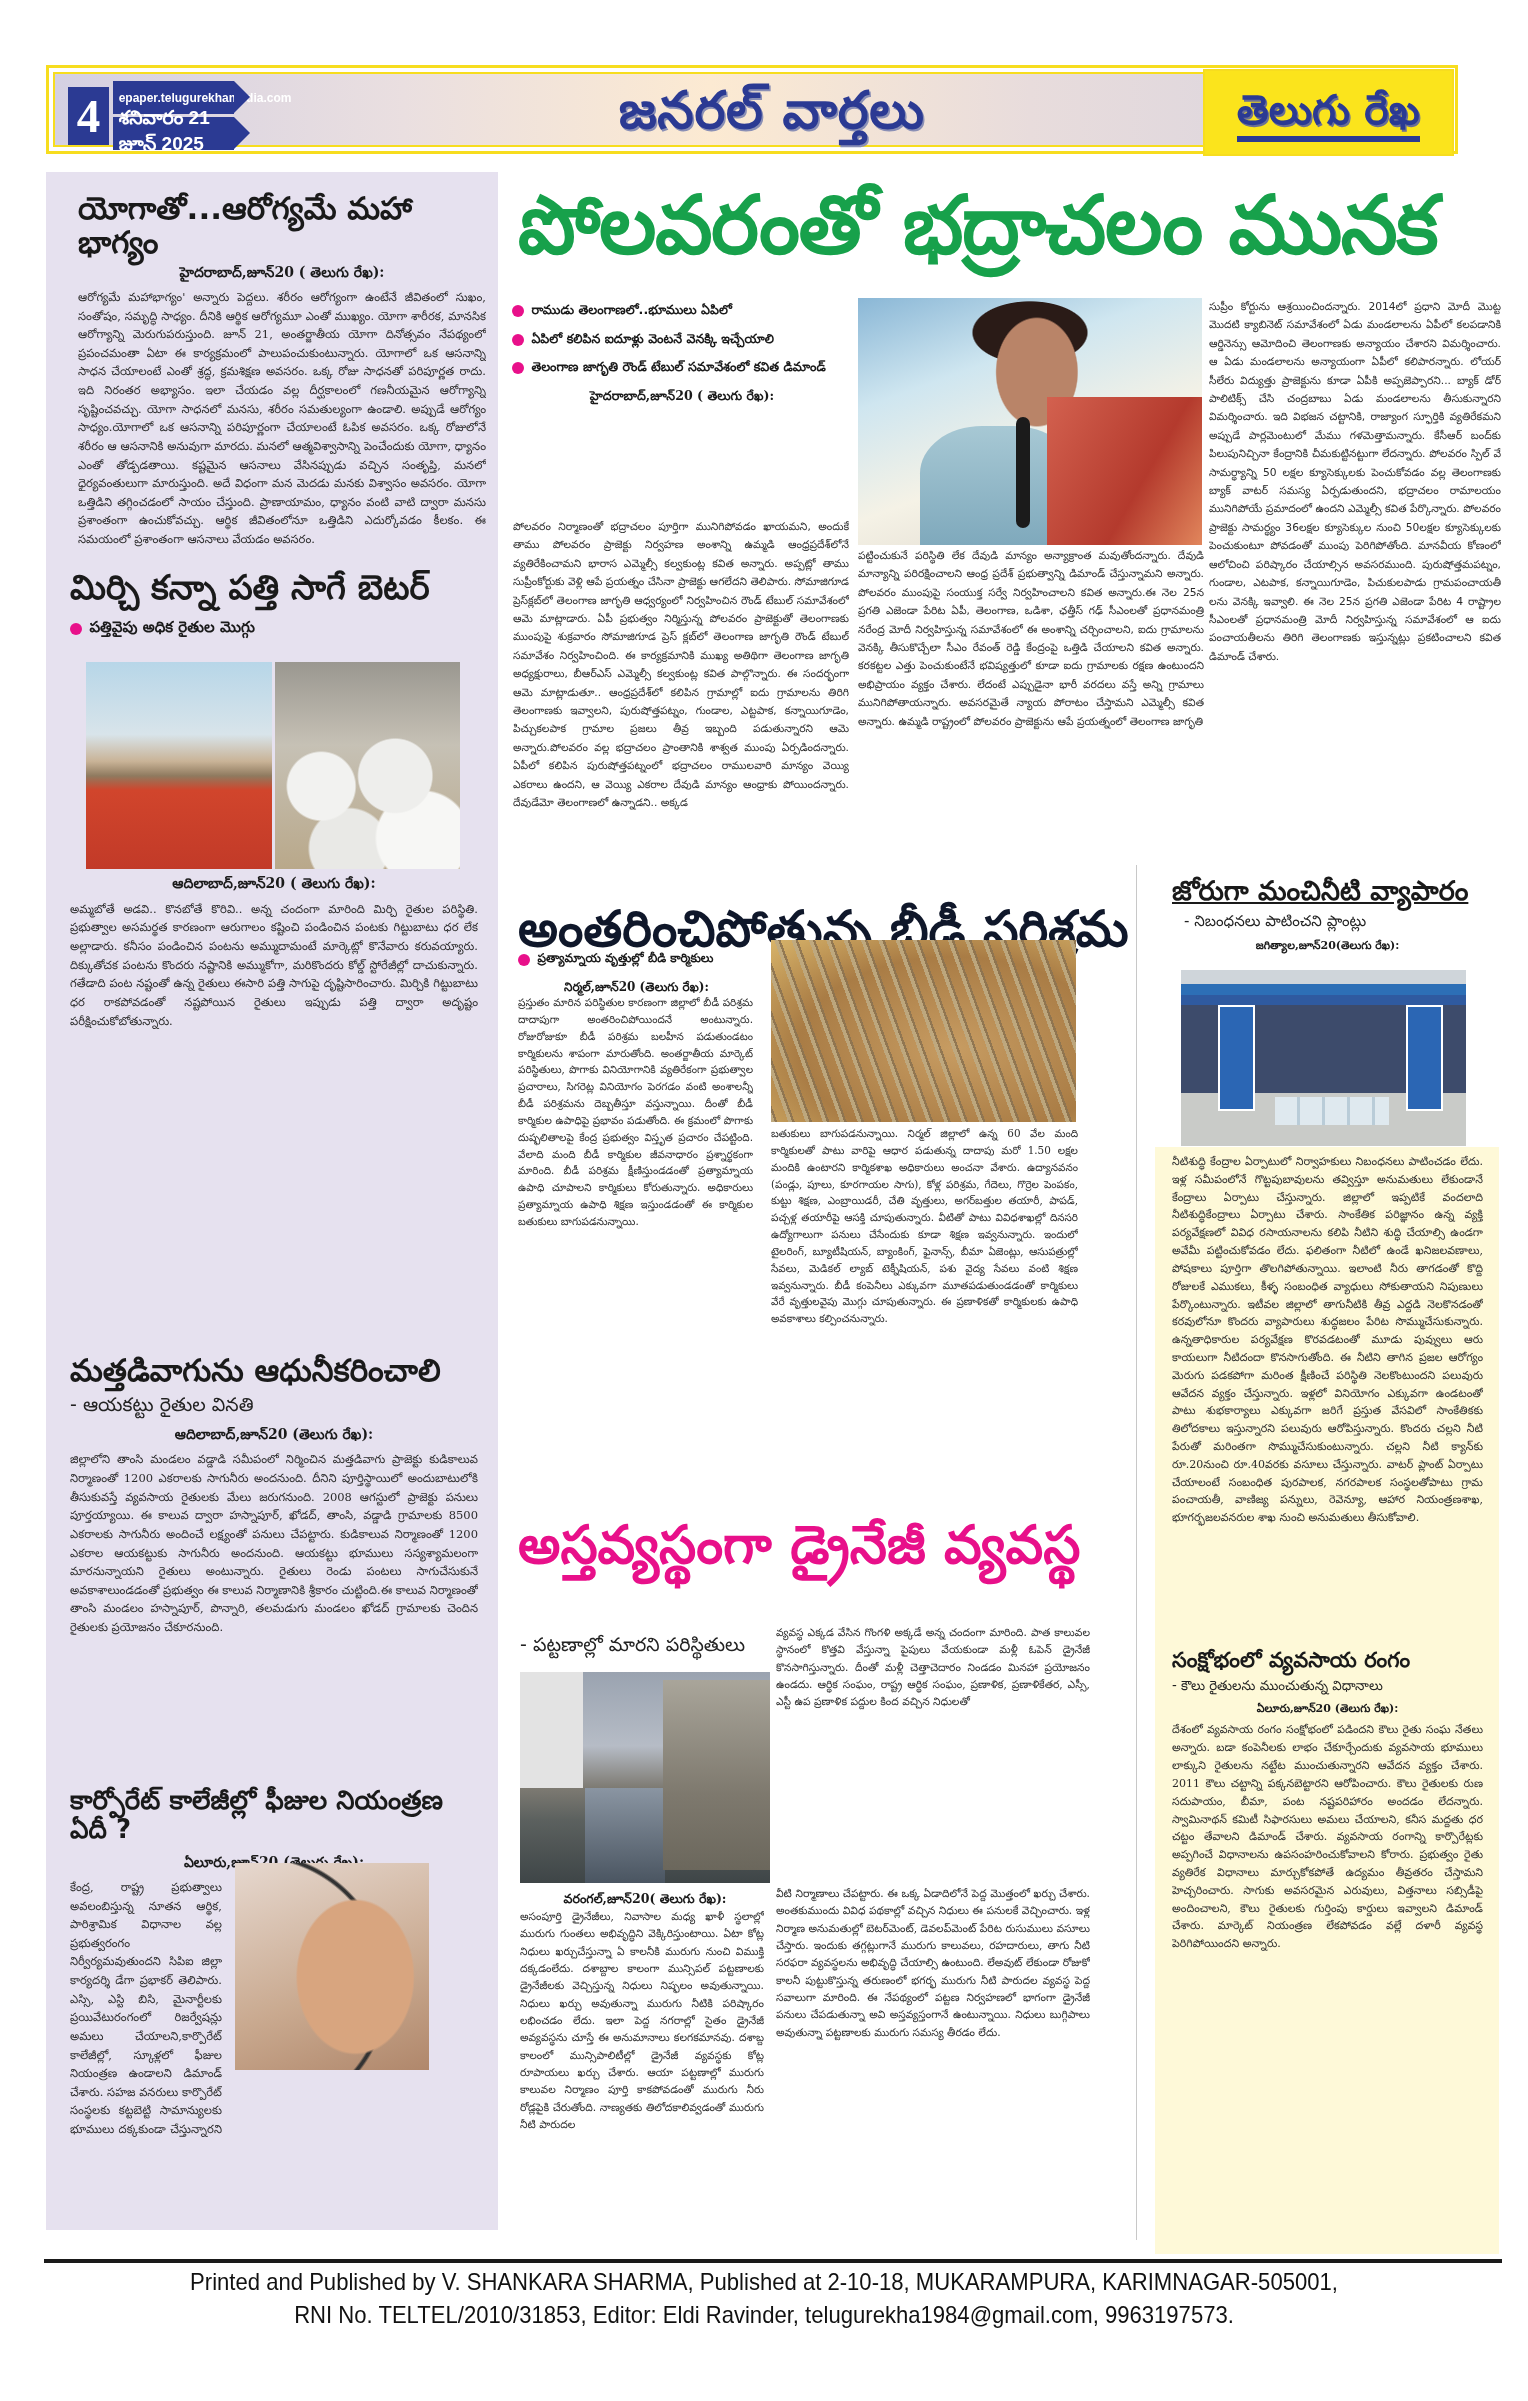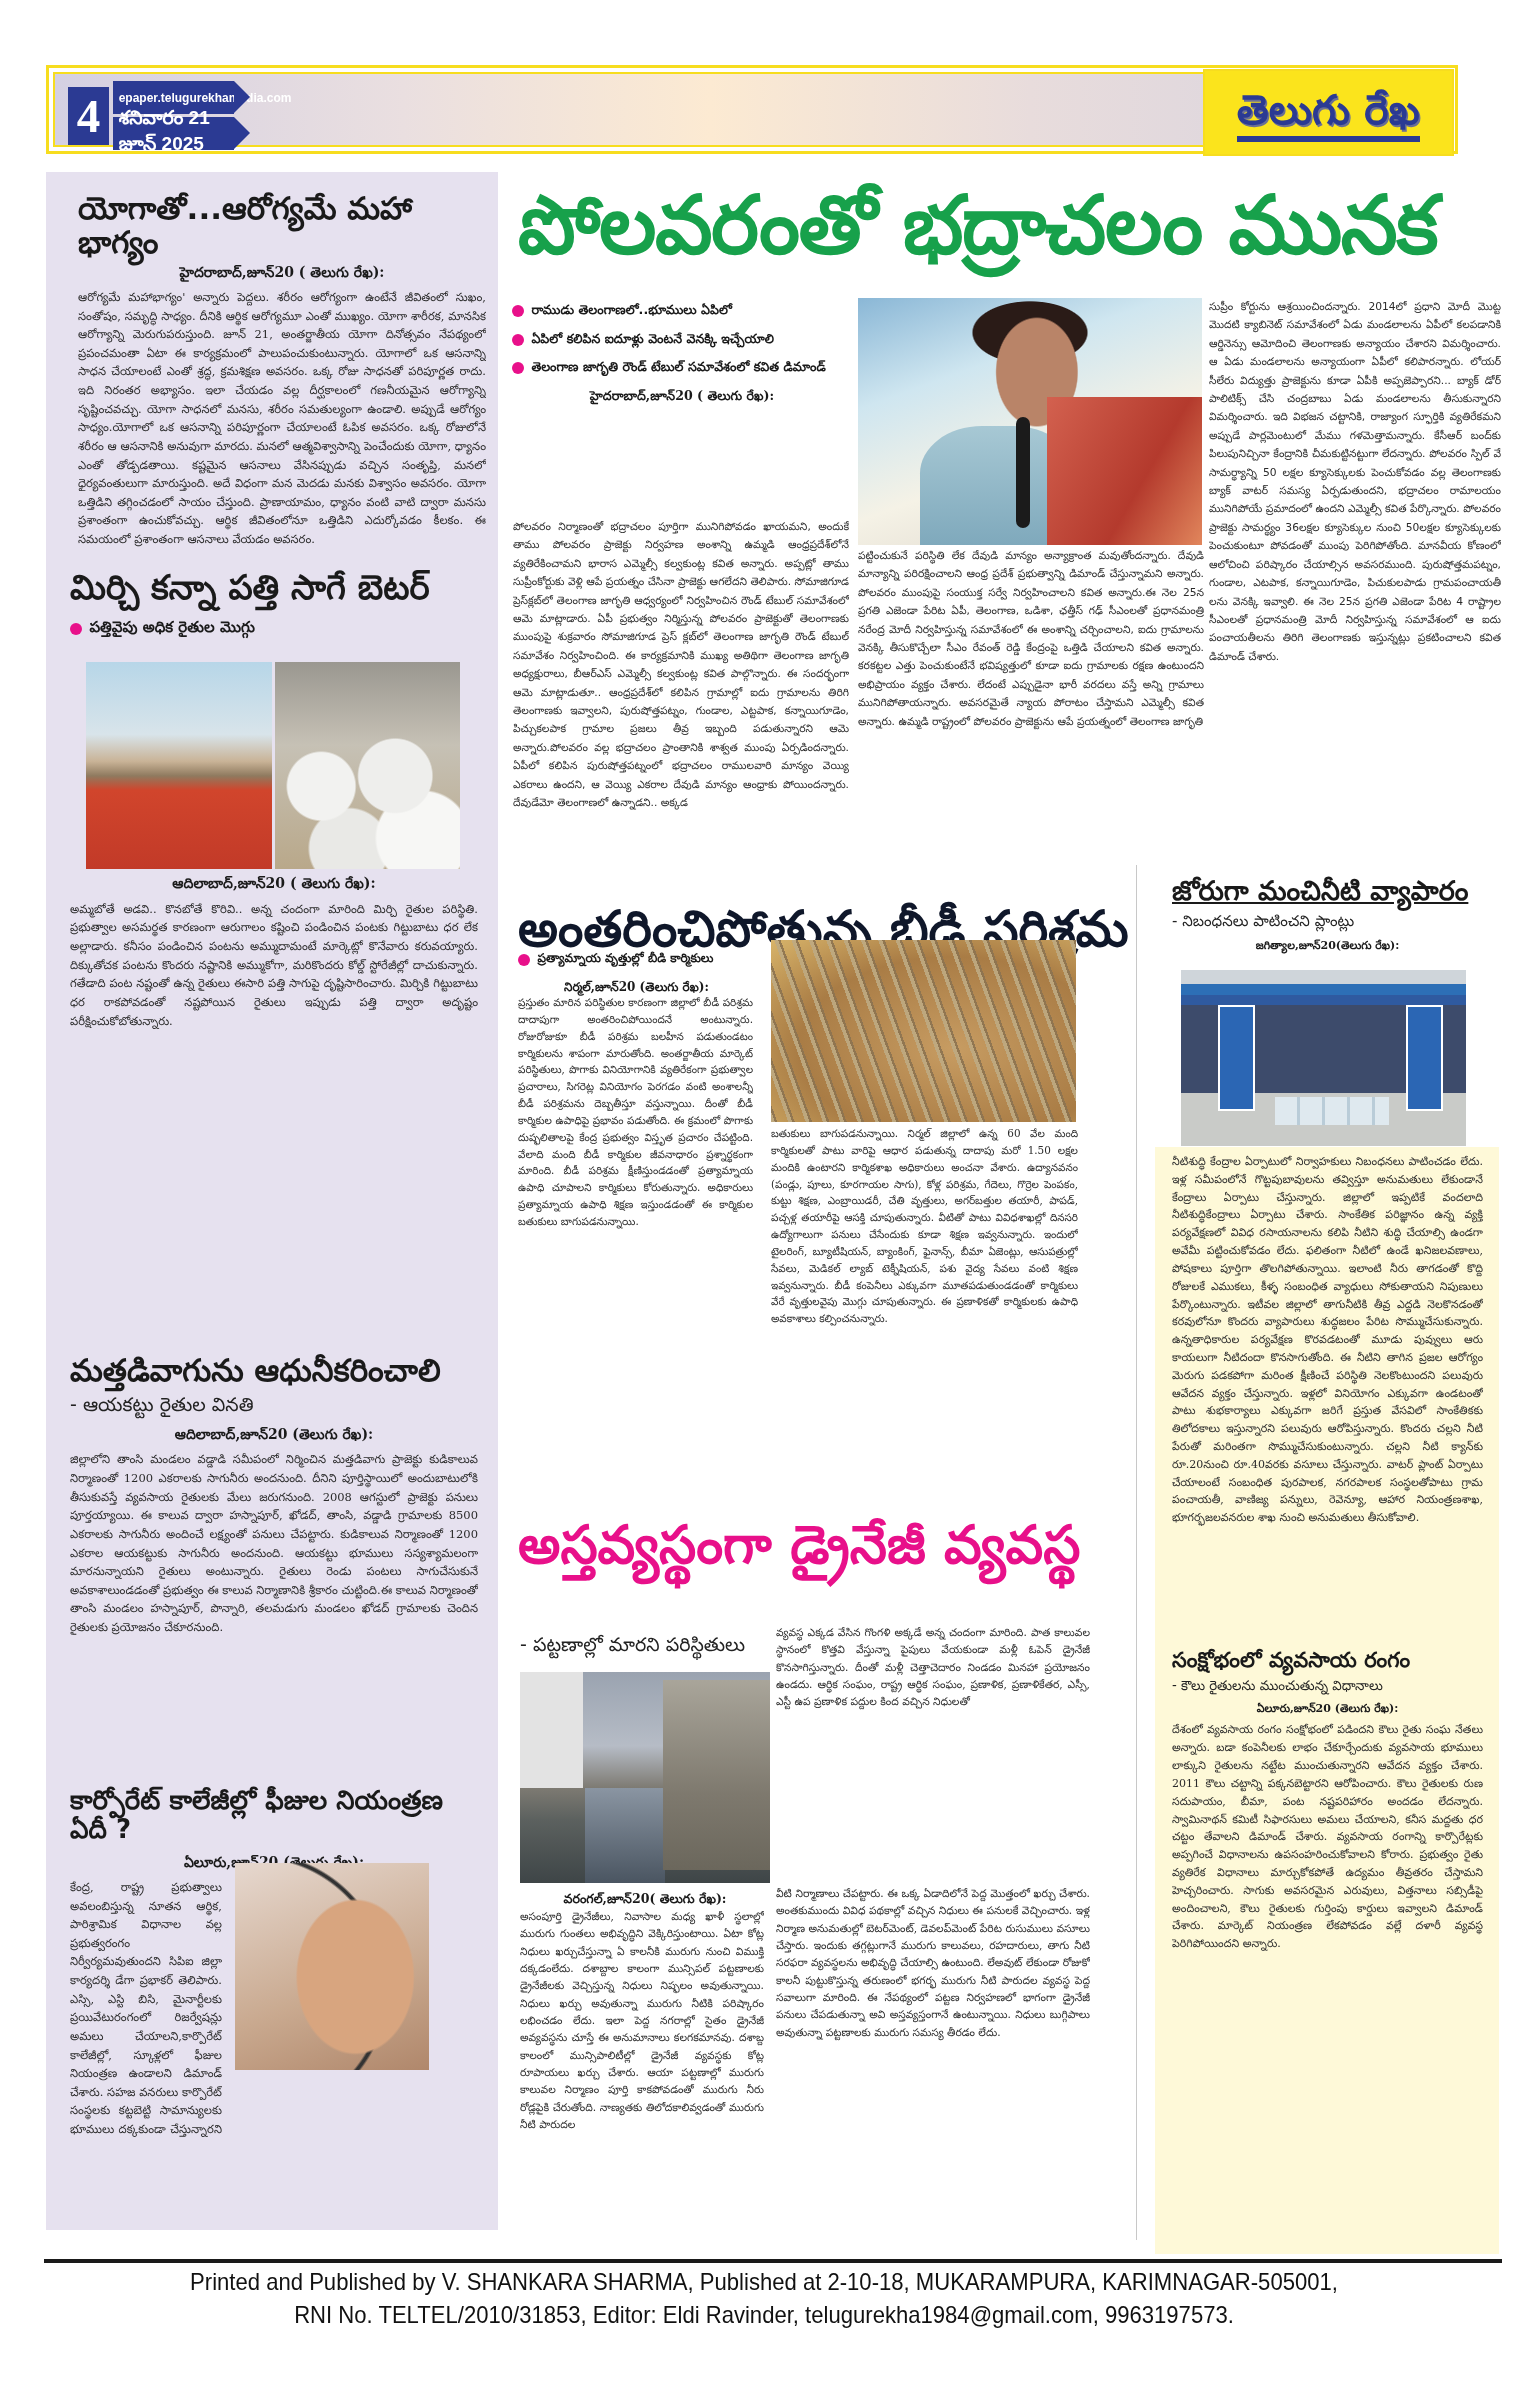--- a/index.html
+++ b/index.html
@@ -86,20 +86,21 @@
     font-family: "Liberation Sans", sans-serif; font-size: 24px; color: #111; transform: scaleX(0.92); }
 </style>
 </head>
 <body>
 
 <header class="masthead">
   <div class="masthead-inner">
     <div class="page-num">4</div>
     <div class="ribbon url">epaper.telugurekhamedia.com</div>
     <div class="ribbon date">శనివారం 21 జూన్ 2025</div>
+    <div class="section-title">జనరల్ వార్తలు</div>
     <div class="brand">
       <span>తెలుగు రేఖ</span>
     </div>
   </div>
 </header>
 
 <div class="panel-lilac"></div>
 <div class="panel-cream"></div>
 <div class="vrule" style="left:1136px; top:865px; height:1375px;"></div>
 
@@ -184,21 +185,21 @@
   <div class="water"></div>
   <div class="bldg-r"></div>
 </div>
 <p class="art body" style="left:776px; top:1624px; width:314px; height:260px; overflow:hidden; font-size:10.7px;">వ్యవస్థ ఎక్కడ వేసిన గొంగళి అక్కడే అన్న చందంగా మారింది. పాత కాలువల స్థానంలో కొత్తవి వేస్తున్నా పైపులు వేయకుండా మళ్లీ ఓపెన్ డ్రైనేజీ కొనసాగిస్తున్నారు. దీంతో మళ్లీ చెత్తాచెదారం నిండడం మినహా ప్రయోజనం ఉండదు. ఆర్థిక సంఘం, రాష్ట్ర ఆర్థిక సంఘం, ప్రణాళిక, ప్రణాళికేతర, ఎస్సీ, ఎస్టీ ఉప ప్రణాళిక పద్దుల కింద వచ్చిన నిధులతో</p>
 <div class="art dateline" style="left:520px; top:1887px; width:250px; font-size:12.6px;">వరంగల్,జూన్20( తెలుగు రేఖ):</div>
 <p class="art body" style="left:520px; top:1908px; width:244px; height:329px; overflow:hidden; font-size:10.7px;">అసంపూర్తి డ్రైనేజీలు, నివాసాల మధ్య ఖాళీ స్థలాల్లో మురుగు గుంతలు అభివృద్ధిని వెక్కిరిస్తుంటాయి. ఏటా కోట్ల నిధులు ఖర్చుచేస్తున్నా ఏ కాలనీకి మురుగు నుంచి విముక్తి దక్కడంలేదు. దశాబ్దాల కాలంగా మున్సిపల్ పట్టణాలకు డ్రైనేజీలకు వెచ్చిస్తున్న నిధులు నిష్ఫలం అవుతున్నాయి. నిధులు ఖర్చు అవుతున్నా మురుగు నీటికి పరిష్కారం లభించడం లేదు. ఇలా పెద్ద నగరాల్లో సైతం డ్రైనేజీ అవ్యవస్థను చూస్తే ఈ అనుమానాలు కలగకమానవు. దశాబ్ద కాలంలో మున్సిపాలిటీల్లో డ్రైనేజీ వ్యవస్థకు కోట్ల రూపాయలు ఖర్చు చేశారు. ఆయా పట్టణాల్లో మురుగు కాలువల నిర్మాణం పూర్తి కాకపోవడంతో మురుగు నీరు రోడ్లపైకి చేరుతోంది. నాణ్యతకు తిలోదకాలివ్వడంతో మురుగు నీటి పారుదల</p>
 <p class="art body" style="left:776px; top:1885px; width:314px; height:351px; overflow:hidden; font-size:10.7px;">వీటి నిర్మాణాలు చేపట్టారు. ఈ ఒక్క ఏడాదిలోనే పెద్ద మొత్తంలో ఖర్చు చేశారు. అంతకుముందు వివిధ పథకాల్లో వచ్చిన నిధులు ఈ పనులకే వెచ్చించారు. ఇళ్ల నిర్మాణ అనుమతుల్లో బెటర్‌మెంట్, డెవలప్‌మెంట్ పేరిట రుసుములు వసూలు చేస్తారు. ఇందుకు తగ్గట్లుగానే మురుగు కాలువలు, రహదారులు, తాగు నీటి సరఫరా వ్యవస్థలను అభివృద్ధి చేయాల్సి ఉంటుంది. లేఅవుట్ లేకుండా రోజుకో కాలనీ పుట్టుకొస్తున్న తరుణంలో భగర్భ మురుగు నీటి పారుదల వ్యవస్థ పెద్ద సవాలుగా మారింది. ఈ నేపథ్యంలో పట్టణ నిర్వహణలో భాగంగా డ్రైనేజీ పనులు చేపడుతున్నా అవి అస్తవ్యస్తంగానే ఉంటున్నాయి. నిధులు బుగ్గిపాలు అవుతున్నా పట్టణాలకు మురుగు సమస్య తీరడం లేదు.</p>
 
 <article class="art" style="left:1172px; top:876px; width:311px;">
   <h2 class="headline" style="font-size:27px;text-decoration:underline;">జోరుగా మంచినీటి వ్యాపారం</h2>
-  <div class="subdeck" style="font-size:15px;">- నిబంధనలు పాటించని ప్లాంట్లు</div>
+  <div class="subdeck" style="font-size:15px;margin-left:12px;">- నిబంధనలు పాటించని ప్లాంట్లు</div>
   <div class="dateline" style="font-size:11px;">జగిత్యాల,జూన్20(తెలుగు రేఖ):</div>
 </article>
 <div class="art" style="left:1155px; top:858px; width:344px; height:290px; background:#fef9d8; z-index:-1;"></div>
 <div class="photo ph-water" style="left:1181px; top:970px; width:285px; height:176px;">
   <div class="sign" style="left:13%;"></div>
   <div class="bottles"></div>
   <div class="sign" style="right:8%;"></div>
 </div>
 <p class="art body" style="left:1172px; top:1153px; width:311px; height:492px; overflow:hidden; font-size:11px;">నీటిశుద్ధి కేంద్రాల ఏర్పాటులో నిర్వాహకులు నిబంధనలు పాటించడం లేదు. ఇళ్ల సమీపంలోనే గొట్టపుబావులను తవ్విస్తూ అనుమతులు లేకుండానే కేంద్రాలు ఏర్పాటు చేస్తున్నారు. జిల్లాలో ఇప్పటికే వందలాది నీటిశుద్ధికేంద్రాలు ఏర్పాటు చేశారు. సాంకేతిక పరిజ్ఞానం ఉన్న వ్యక్తి పర్యవేక్షణలో వివిధ రసాయనాలను కలిపి నీటిని శుద్ధి చేయాల్సి ఉండగా అవేమీ పట్టించుకోవడం లేదు. ఫలితంగా నీటిలో ఉండే ఖనిజలవణాలు, పోషకాలు పూర్తిగా తొలగిపోతున్నాయి. ఇలాంటి నీరు తాగడంతో కొద్ది రోజులకే ఎముకలు, కీళ్ళ సంబంధిత వ్యాధులు సోకుతాయని నిపుణులు పేర్కొంటున్నారు. ఇటీవల జిల్లాలో తాగునీటికి తీవ్ర ఎద్దడి నెలకొనడంతో కరవులోనూ కొందరు వ్యాపారులు శుద్ధజలం పేరిట సొమ్ముచేసుకున్నారు. ఉన్నతాధికారుల పర్యవేక్షణ కొరవడటంతో మూడు పువ్వులు ఆరు కాయలుగా నీటిదందా కొనసాగుతోంది. ఈ నీటిని తాగిన ప్రజల ఆరోగ్యం మెరుగు పడకపోగా మరింత క్షీణించే పరిస్థితి నెలకొంటుందని పలువురు ఆవేదన వ్యక్తం చేస్తున్నారు. ఇళ్లలో వినియోగం ఎక్కువగా ఉండటంతో పాటు శుభకార్యాలు ఎక్కువగా జరిగే ప్రస్తుత వేసవిలో సాంకేతికకు తిలోదకాలు ఇస్తున్నారని పలువురు ఆరోపిస్తున్నారు. కొందరు చల్లని నీటి పేరుతో మరింతగా సొమ్ముచేసుకుంటున్నారు. చల్లని నీటి క్యాన్‌కు రూ.20నుంచి రూ.40వరకు వసూలు చేస్తున్నారు. వాటర్ ప్లాంట్ ఏర్పాటు చేయాలంటే సంబంధిత పురపాలక, నగరపాలక సంస్థలతోపాటు గ్రామ పంచాయతీ, వాణిజ్య పన్నులు, రెవెన్యూ, ఆహార నియంత్రణశాఖ, భూగర్భజలవనరుల శాఖ నుంచి అనుమతులు తీసుకోవాలి.</p>
 

